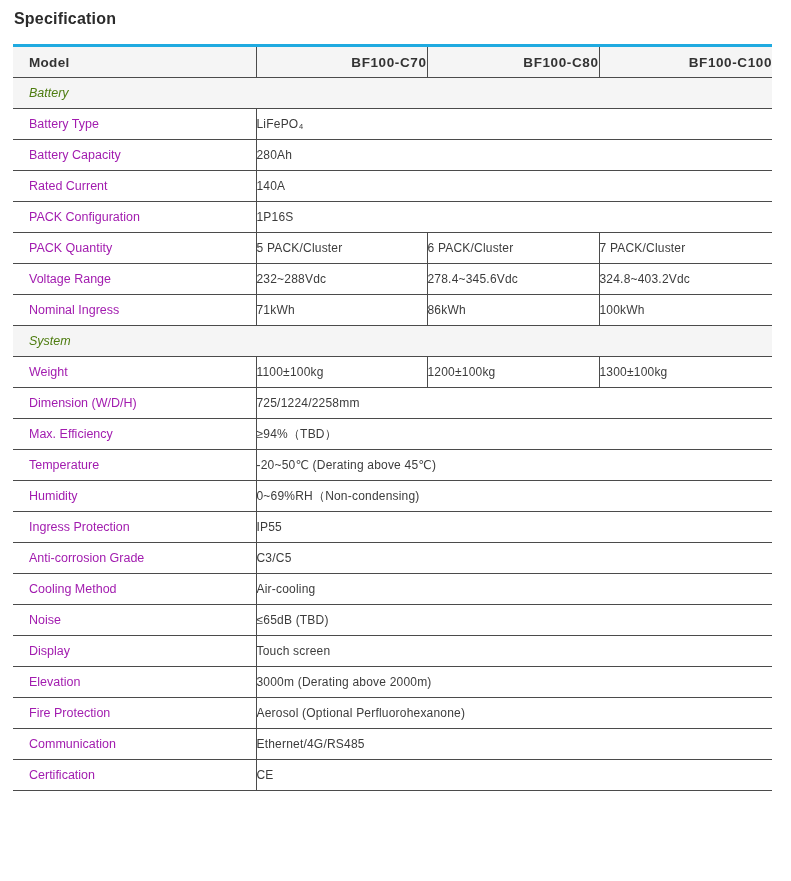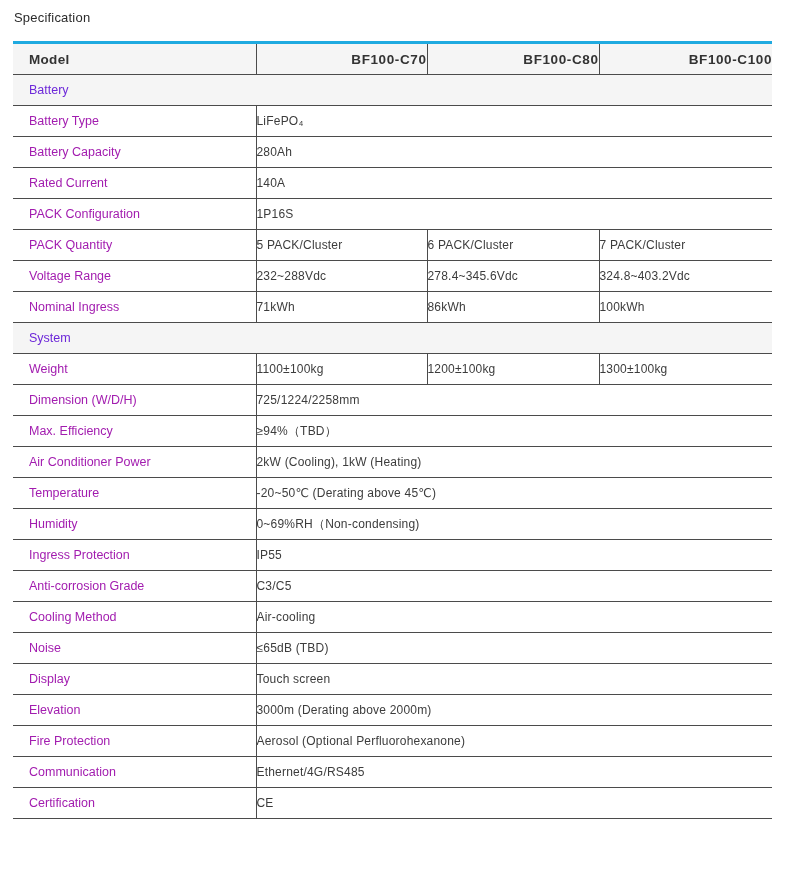--- a/index.html
+++ b/index.html
@@ -9,22 +9,22 @@
   }
   body {
     width: 791px;
     height: 881px;
     font-family: "Liberation Sans", "DejaVu Sans", sans-serif;
     color: #3c3c3c;
     overflow: hidden;
   }
   .page-title {
     margin: 10px 0 0 14px;
-    font-size: 13px;
-    font-weight: 400;
+    font-size: 16px;
+    font-weight: 700;
     color: #2b2b2b;
     letter-spacing: 0.2px;
   }
   table.spec-table {
     margin: 16px 0 0 13px;
     width: 759px;
     border-collapse: collapse;
     table-layout: fixed;
     border-top: 3px solid #1FAAE0;
   }
@@ -52,21 +52,22 @@
     margin-top: 24px;
   }
   thead th:not(:last-child) {
     border-right: 1px solid #4b4b4b;
   }
   td.section-cell {
     background: #f5f5f5;
     text-align: left;
     padding-left: 16px;
     font-size: 12.5px;
-    color: #6d28d9;
+    color: #4d7c0f;
+    font-style: italic;
   }
   td.label-cell {
     text-align: left;
     padding-left: 16px;
     font-size: 12.5px;
     color: #a21caf;
     border-right: 1px solid #4b4b4b;
   }
   td.value-cell {
     text-align: left;
@@ -147,24 +148,20 @@
       </tr>
       <tr>
         <td class="label-cell">Dimension (W/D/H)</td>
         <td colspan="3" class="value-cell">725/1224/2258mm</td>
       </tr>
       <tr>
         <td class="label-cell">Max. Efficiency</td>
         <td colspan="3" class="value-cell">≥94%（TBD）</td>
       </tr>
       <tr>
-        <td class="label-cell">Air Conditioner Power</td>
-        <td colspan="3" class="value-cell">2kW (Cooling), 1kW (Heating)</td>
-      </tr>
-      <tr>
         <td class="label-cell">Temperature</td>
         <td colspan="3" class="value-cell">-20~50℃ (Derating above 45℃)</td>
       </tr>
       <tr>
         <td class="label-cell">Humidity</td>
         <td colspan="3" class="value-cell">0~69%RH（Non-condensing)</td>
       </tr>
       <tr>
         <td class="label-cell">Ingress Protection</td>
         <td colspan="3" class="value-cell">IP55</td>

